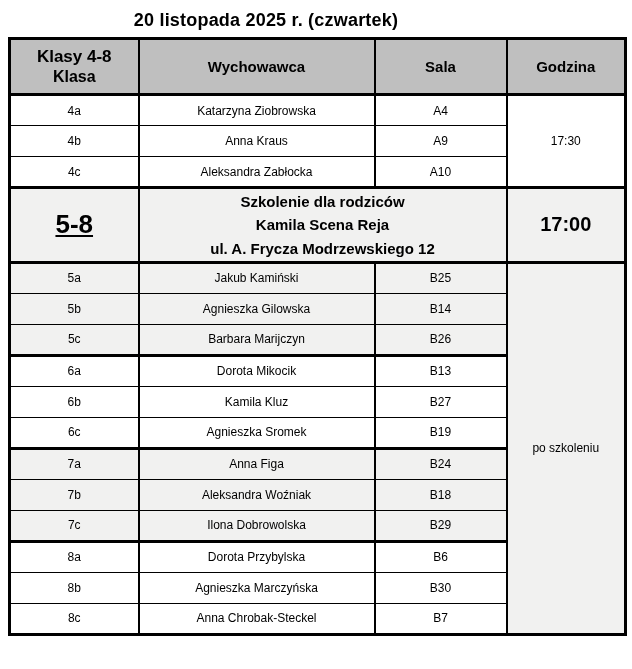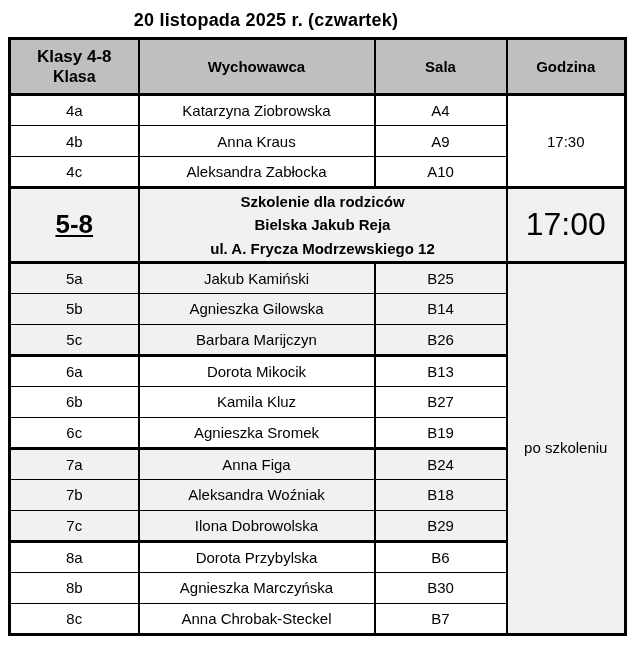--- a/index.html
+++ b/index.html
@@ -39,31 +39,31 @@
     background:var(--header_bg);
     border-bottom-width:3px;
     height:56px;
     font-size:15px;
     font-weight:bold;
     margin-top:32px;
   }
   .hdr-line1{display:block;font-size:17px;font-weight:bold;line-height:1.25;}
   .hdr-line2{display:block;font-size:16px;font-weight:bold;line-height:1.25;}
   tr.r{height:31px;}
-  tr.r td{font-size:15px;}
+  tr.r td{font-size:12px;}
   tr.gend td{border-bottom-width:3px;}
   tr.shade td{background:var(--shade_bg);}
   td.shadecell{background:var(--shade_bg);}
   tr.training{height:74px;}
   tr.training td{border-top-width:3px;border-bottom-width:3px;background:var(--shade_bg);}
   td.big-class{font-size:26px;font-weight:bold;text-decoration:underline;}
   td.training-info{font-size:15px;font-weight:bold;line-height:1.55;}
   .tline{display:block;}
   td.time-regular{font-size:26px;font-weight:normal;}
-  td.time-bold{font-size:32px;font-weight:normal;}
+  td.time-bold{font-size:20px;font-weight:bold;}
   td.after-training{font-size:21px;font-weight:normal;line-height:1.5;padding:4px 6px;margin-left:8px;}
 </style>
 </head>
 <body>
 
 <div class="page">
   <div class="title">20 listopada 2025 r. (czwartek)</div>
 
   <table class="schedule">
     <colgroup>
@@ -99,21 +99,21 @@
       <tr class="r gend">
         <td>4c</td>
         <td>Aleksandra Zabłocka</td>
         <td>A10</td>
       </tr>
 
       <tr class="training gend">
         <td class="big-class">5-8</td>
         <td class="training-info" colspan="2">
           <span class="tline">Szkolenie dla rodziców</span>
-          <span class="tline">Bielska Jakub Reja</span>
+          <span class="tline">Kamila Scena Reja</span>
           <span class="tline">ul. A. Frycza Modrzewskiego 12</span>
         </td>
         <td class="time-bold">17:00</td>
       </tr>
 
       <tr class="r shade">
         <td>5a</td>
         <td>Jakub Kamiński</td>
         <td>B25</td>
         <td class="after-training shadecell" rowspan="12">po szkoleniu</td>

